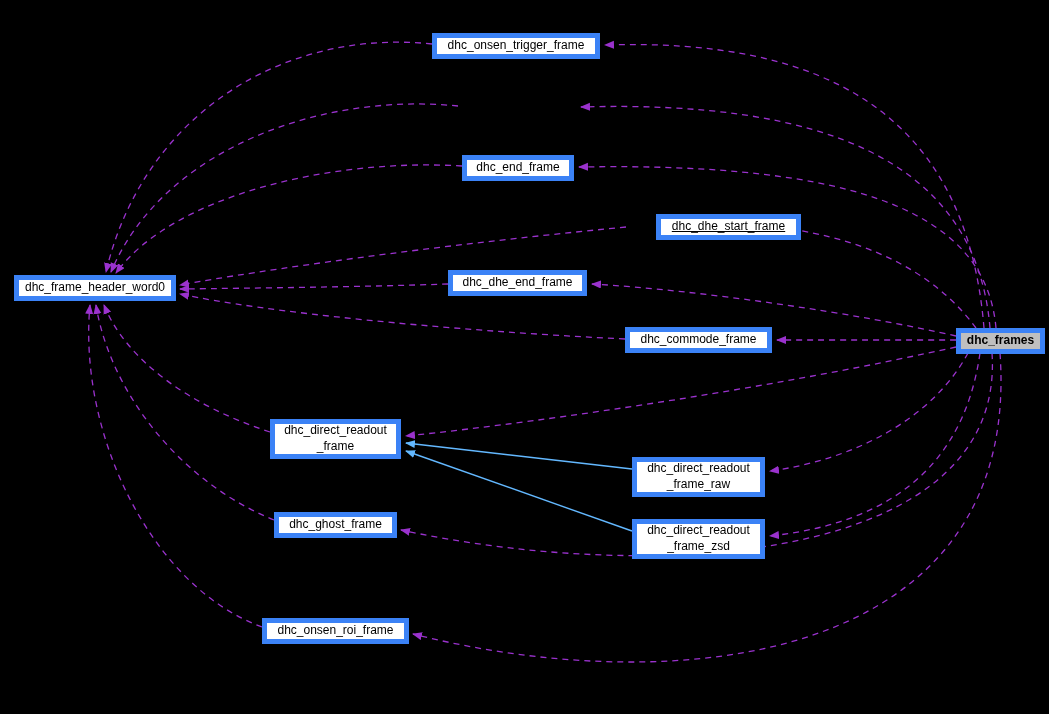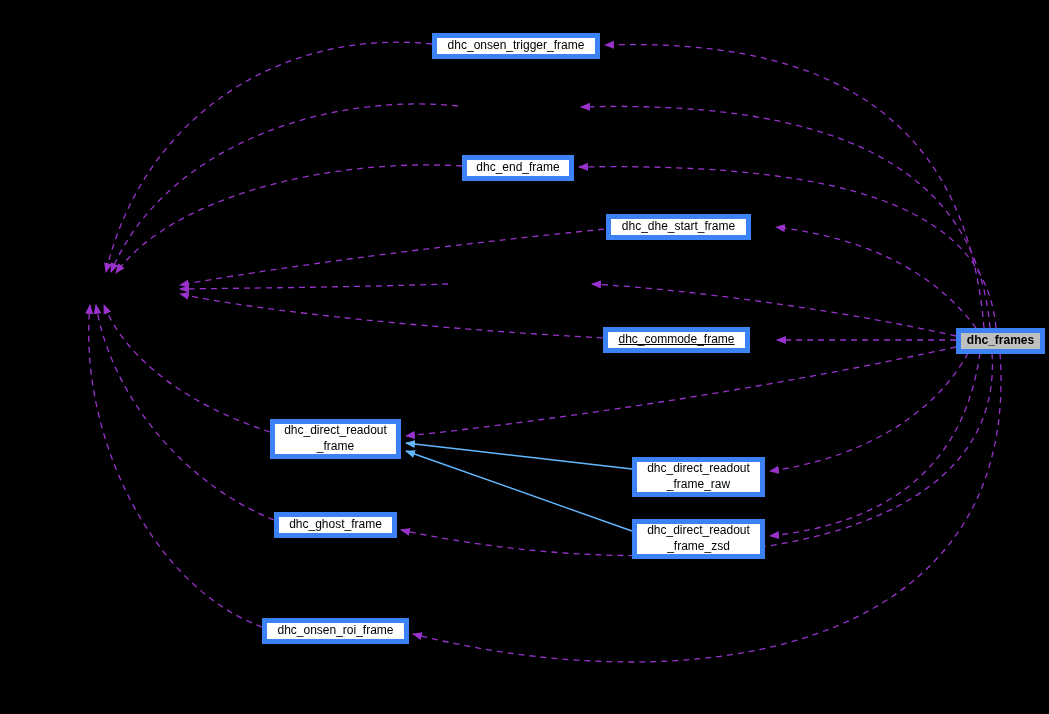--- a/index.html
+++ b/index.html
@@ -65,30 +65,32 @@
       <path d="M 992 353 C 1006 560, 662 586, 401 530" marker-end="url(#arrowPurple)"></path>
       <path d="M 1000 353 C 1022 660, 682 702, 413 634" marker-end="url(#arrowPurple)"></path>
     </g>
 
     <g stroke="#63b8ff" stroke-width="1.4" fill="none">
       <path d="M 632 469 L 406 443" marker-end="url(#arrowBlue)"></path>
       <path d="M 632 531 L 406 451" marker-end="url(#arrowBlue)"></path>
     </g>
   </svg>
 
+  <div class="node" style="left:14px;top:275px;width:162px;height:26px;">dhc_frame_header_word0</div>
 
   <div class="node" style="left:432px;top:33px;width:168px;height:26px;">dhc_onsen_trigger_frame</div>
 
 
   <div class="node" style="left:462px;top:155px;width:112px;height:26px;text-align:center;">dhc_end_frame</div>
 
-  <div class="node" style="left:606px;top:214px;width:145px;height:26px;">dhc_dhe_start_frame</div>
+  <div class="node" style="left:656px;top:214px;width:145px;height:26px;text-decoration:underline;">dhc_dhe_start_frame</div>
 
+  <div class="node" style="left:448px;top:270px;width:139px;height:26px;">dhc_dhe_end_frame</div>
 
-  <div class="node" style="left:603px;top:327px;width:147px;height:26px;text-decoration:underline;">dhc_commode_frame</div>
+  <div class="node" style="left:625px;top:327px;width:147px;height:26px;">dhc_commode_frame</div>
 
   <div class="node current" style="left:956px;top:328px;width:89px;height:26px;font-weight:bold;">dhc_frames</div>
 
   <div class="node" style="left:270px;top:419px;width:131px;height:40px;">dhc_direct_readout
 _frame</div>
 
   <div class="node" style="left:632px;top:457px;width:133px;height:40px;">dhc_direct_readout
 _frame_raw</div>
 
   <div class="node" style="left:632px;top:519px;width:133px;height:40px;">dhc_direct_readout

